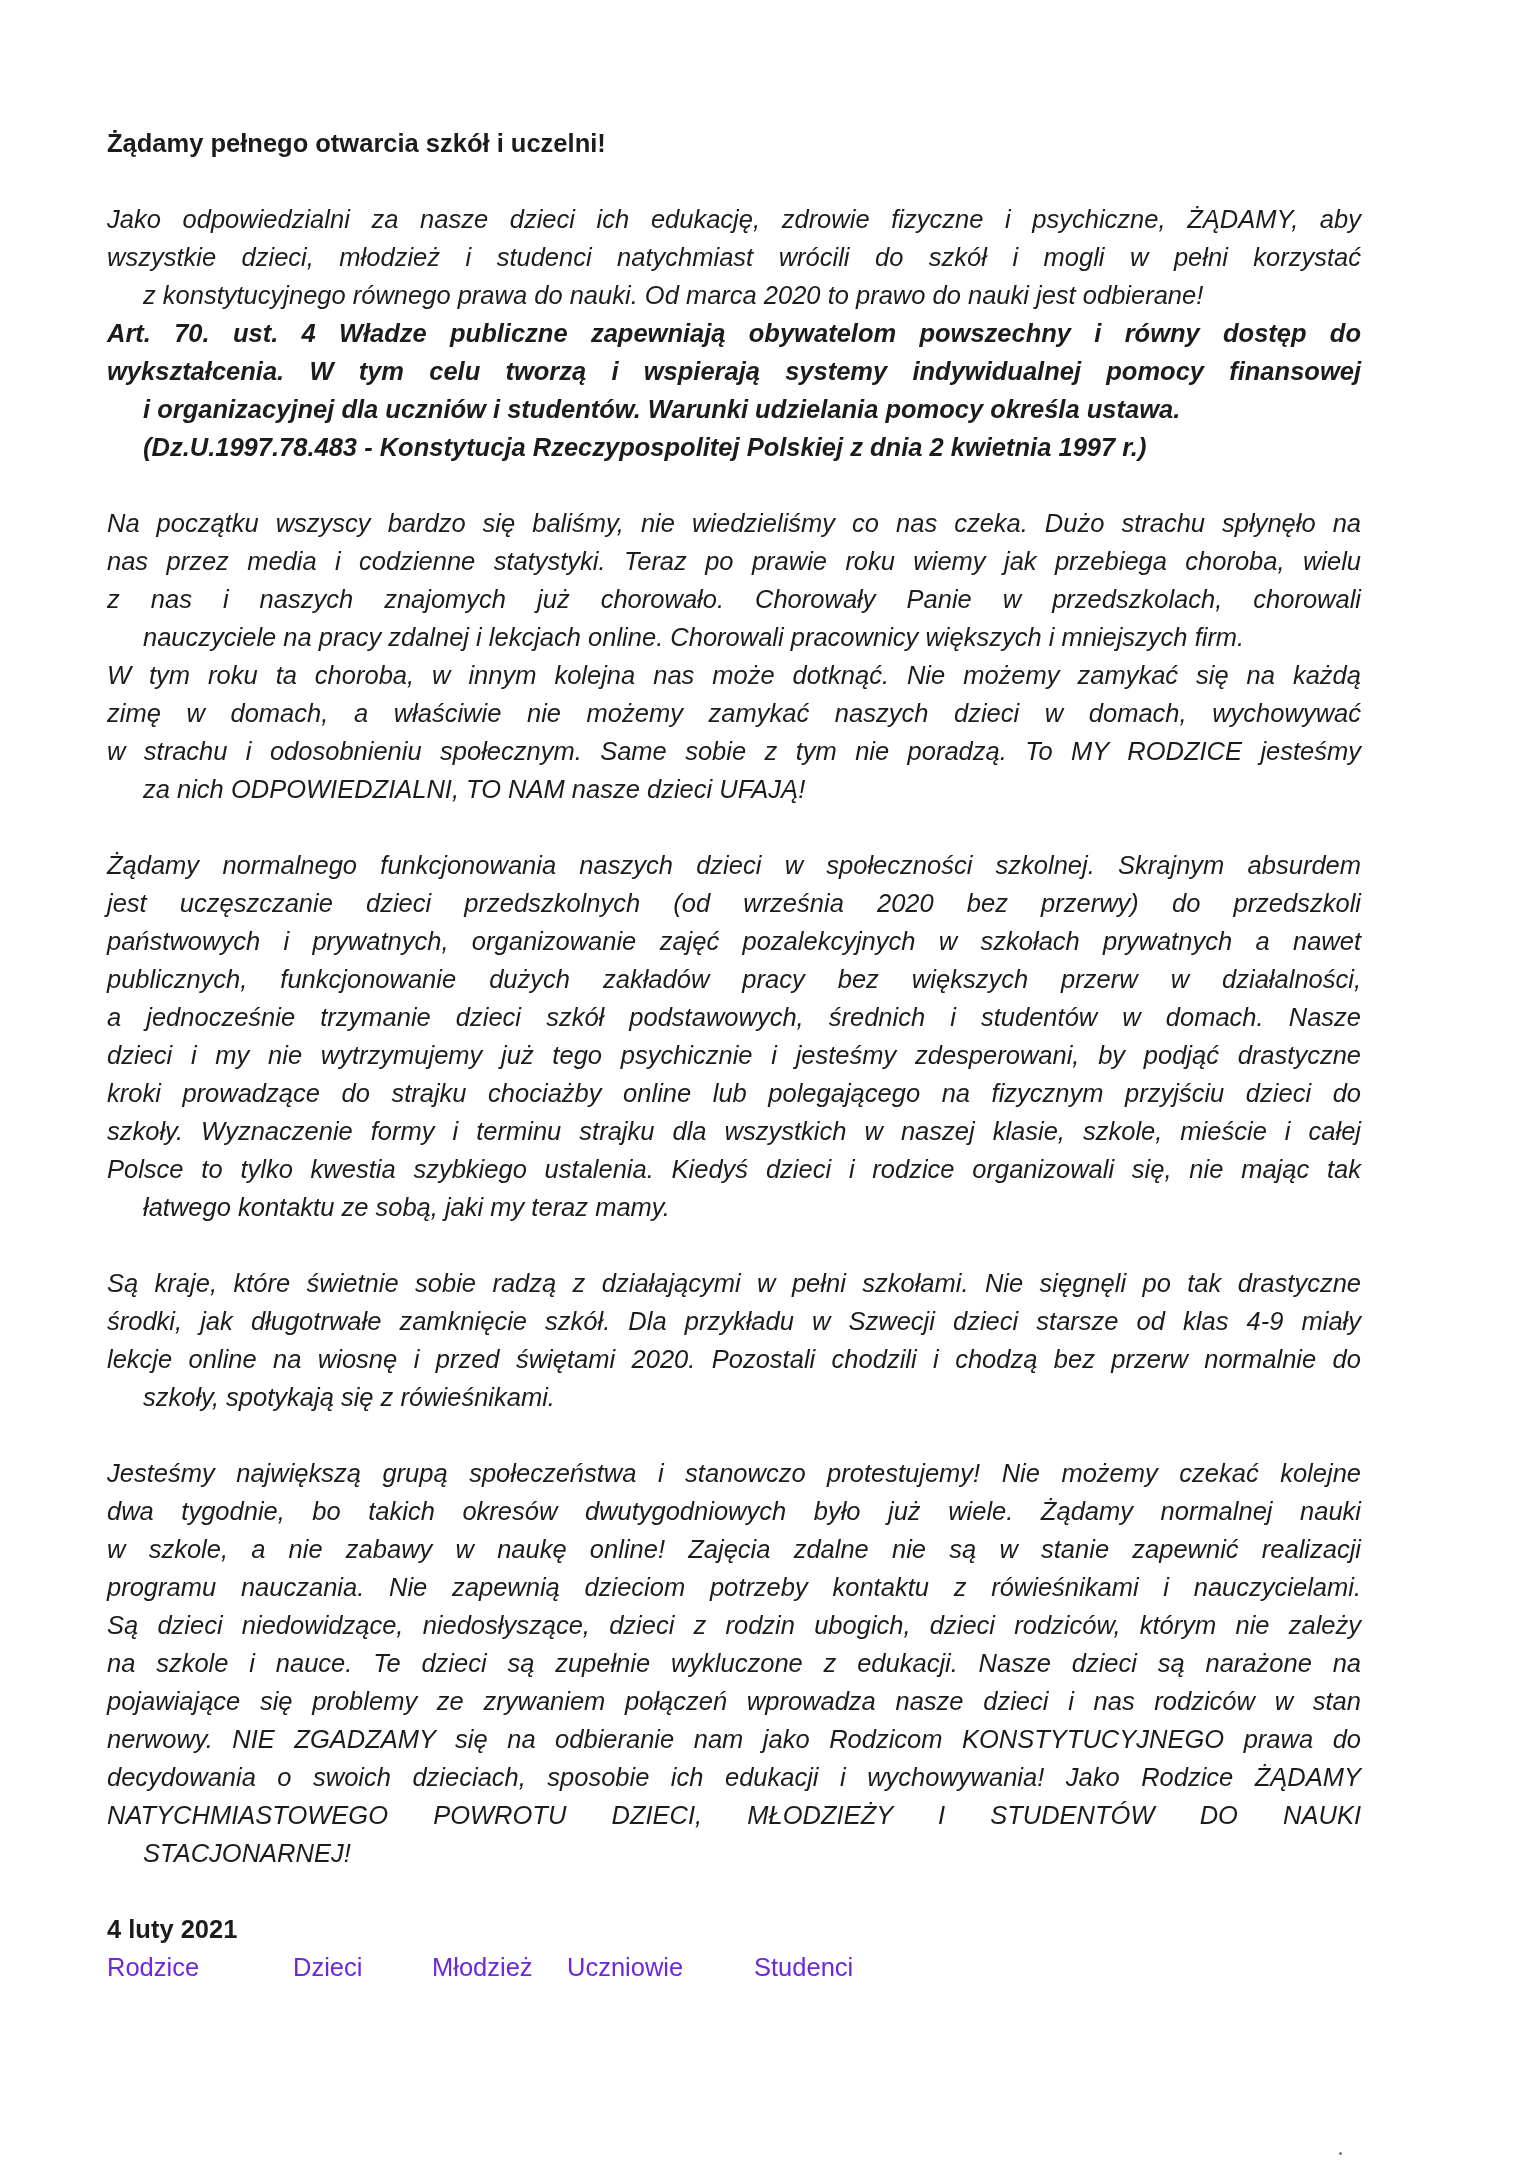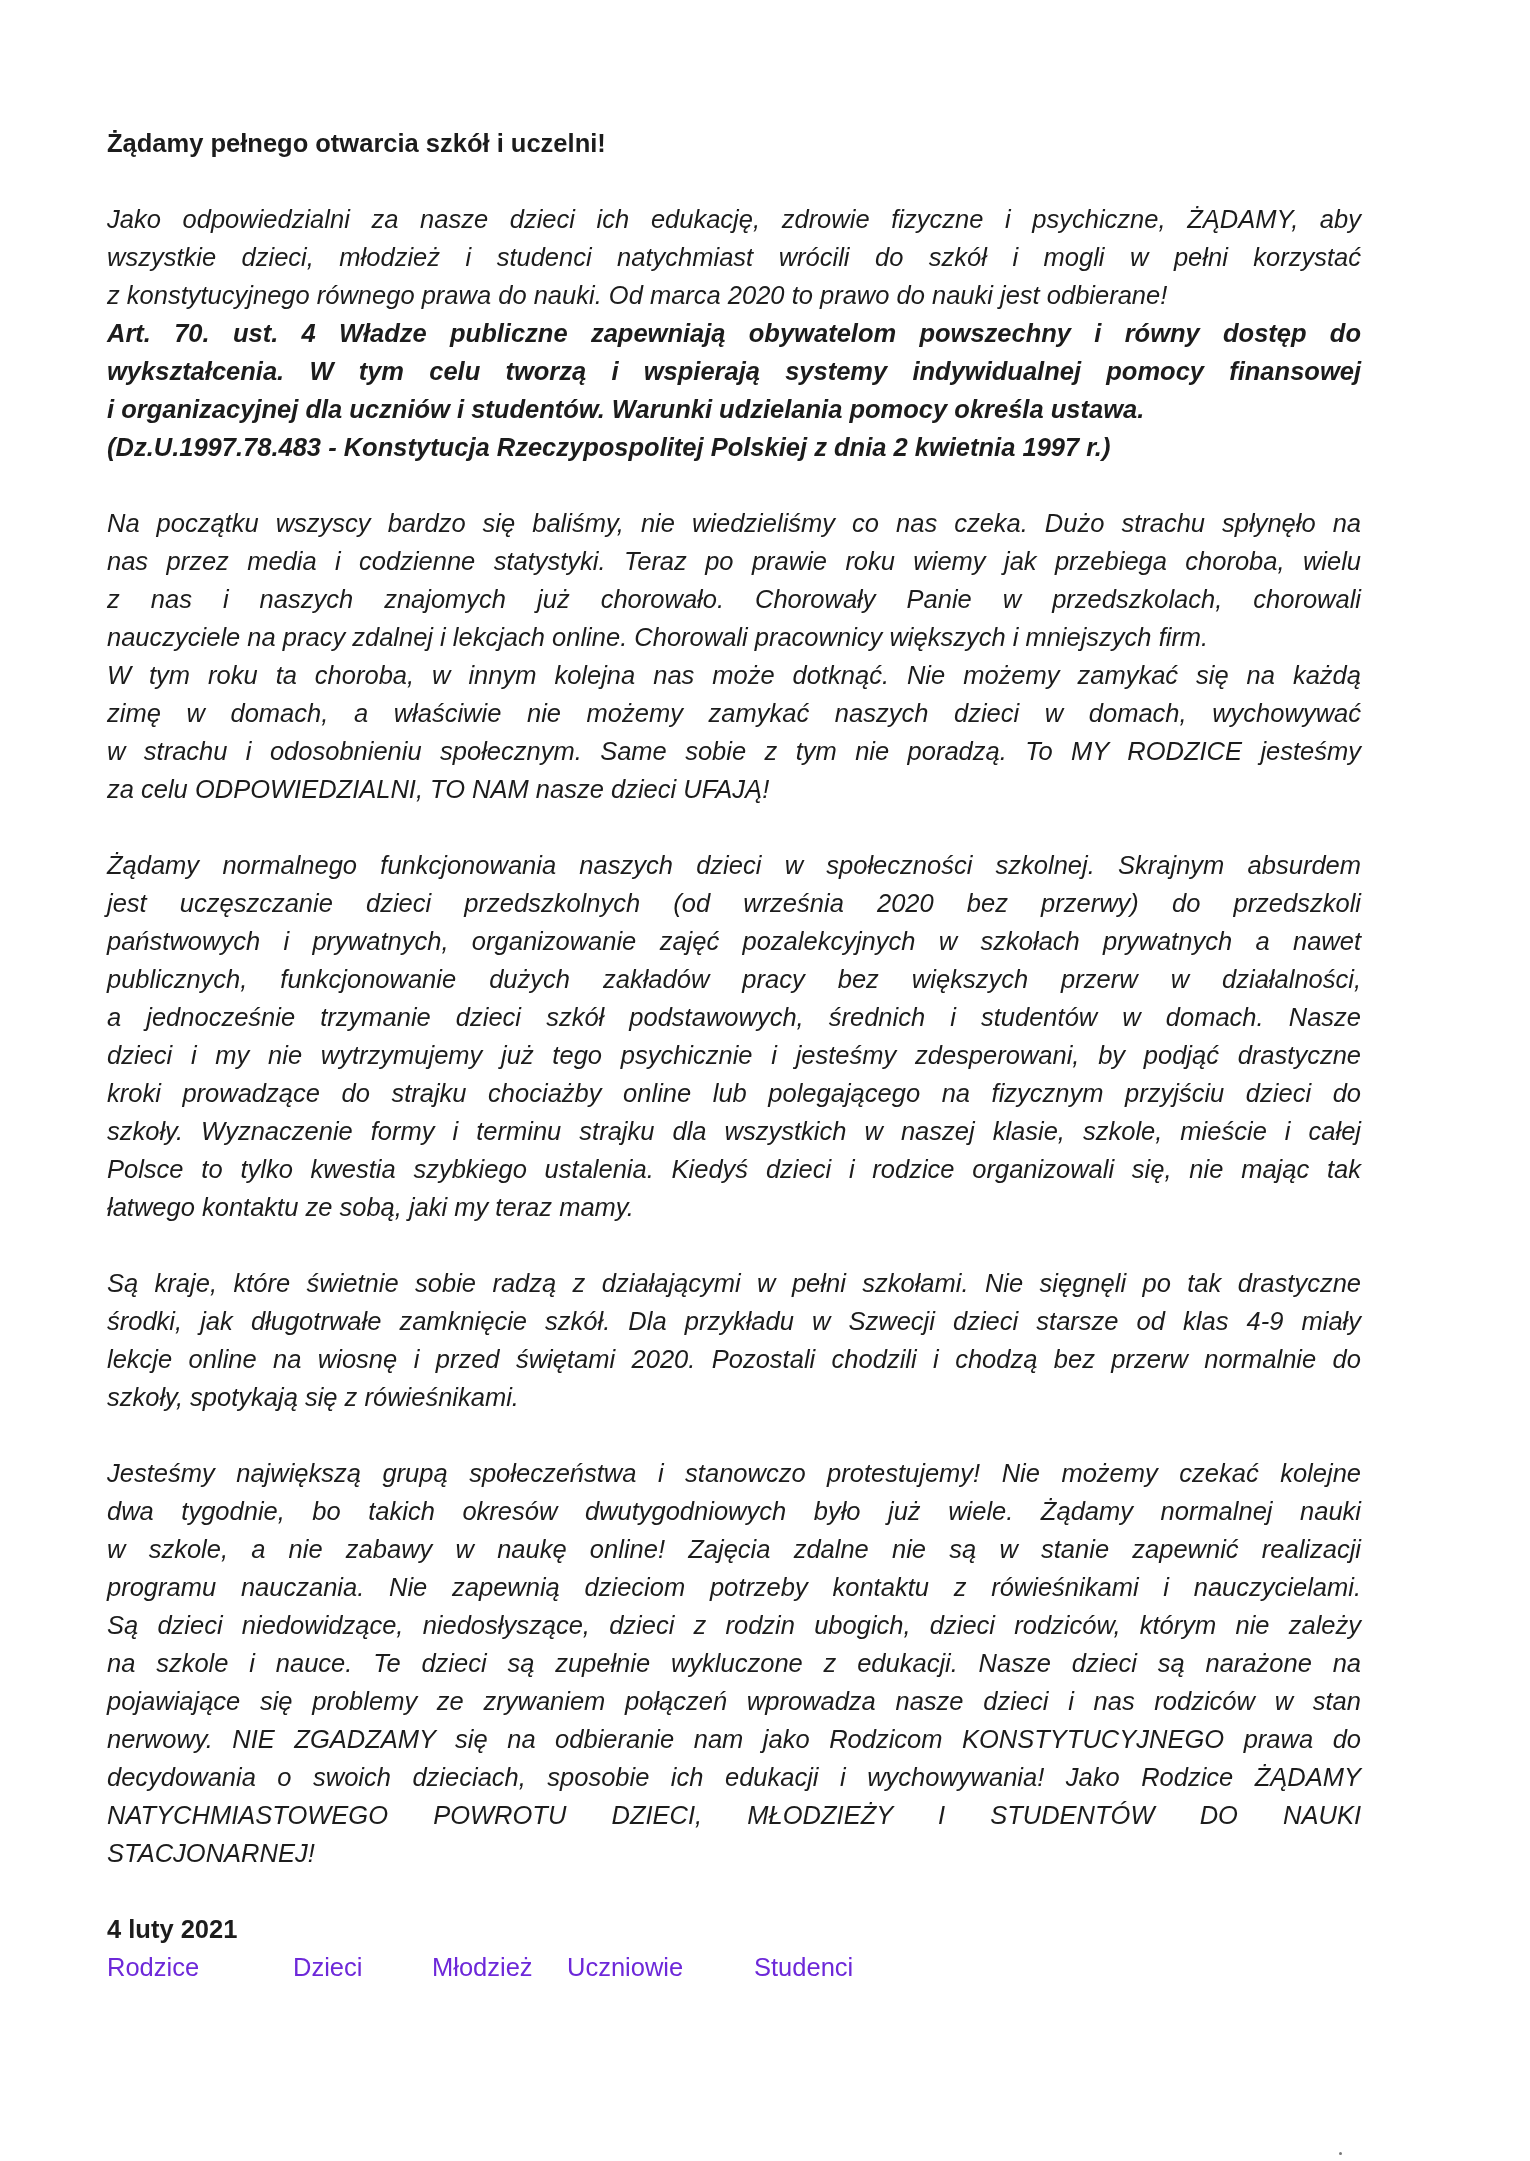--- a/index.html
+++ b/index.html
@@ -37,20 +37,21 @@
     }
     .para .line {
       display: block;
       text-align: justify;
       text-align-last: justify;
       white-space: nowrap;
       height: 38px;
     }
     .para .line.last {
       text-align-last: left;
+      margin-left: 36px;
     }
     .bold { font-weight: bold; }
     .date {
       font-weight: bold;
       height: 38px;
       margin-top: 12px;
     }
     .signatures {
       position: relative;
       height: 38px;
@@ -89,21 +90,21 @@
         <span class="line bold last">(Dz.U.1997.78.483 - Konstytucja Rzeczypospolitej Polskiej z dnia 2 kwietnia 1997 r.)</span>
       </div>
       <div class="para">
         <span class="line">Na początku wszyscy bardzo się baliśmy, nie wiedzieliśmy co nas czeka. Dużo strachu spłynęło na</span>
         <span class="line">nas przez media i codzienne statystyki. Teraz po prawie roku wiemy jak przebiega choroba, wielu</span>
         <span class="line">z nas i naszych znajomych już chorowało. Chorowały Panie w przedszkolach, chorowali</span>
         <span class="line last">nauczyciele na pracy zdalnej i lekcjach online. Chorowali pracownicy większych i mniejszych firm.</span>
         <span class="line">W tym roku ta choroba, w innym kolejna nas może dotknąć. Nie możemy zamykać się na każdą</span>
         <span class="line">zimę w domach, a właściwie nie możemy zamykać naszych dzieci w domach, wychowywać</span>
         <span class="line">w strachu i odosobnieniu społecznym. Same sobie z tym nie poradzą. To MY RODZICE jesteśmy</span>
-        <span class="line last">za celu ODPOWIEDZIALNI, TO NAM nasze dzieci UFAJĄ!</span>
+        <span class="line last">za nich ODPOWIEDZIALNI, TO NAM nasze dzieci UFAJĄ!</span>
       </div>
       <div class="para">
         <span class="line">Żądamy normalnego funkcjonowania naszych dzieci w społeczności szkolnej. Skrajnym absurdem</span>
         <span class="line">jest uczęszczanie dzieci przedszkolnych (od września 2020 bez przerwy) do przedszkoli</span>
         <span class="line">państwowych i prywatnych, organizowanie zajęć pozalekcyjnych w szkołach prywatnych a nawet</span>
         <span class="line">publicznych, funkcjonowanie dużych zakładów pracy bez większych przerw w działalności,</span>
         <span class="line">a jednocześnie trzymanie dzieci szkół podstawowych, średnich i studentów w domach. Nasze</span>
         <span class="line">dzieci i my nie wytrzymujemy już tego psychicznie i jesteśmy zdesperowani, by podjąć drastyczne</span>
         <span class="line">kroki prowadzące do strajku chociażby online lub polegającego na fizycznym przyjściu dzieci do</span>
         <span class="line">szkoły. Wyznaczenie formy i terminu strajku dla wszystkich w naszej klasie, szkole, mieście i całej</span>

